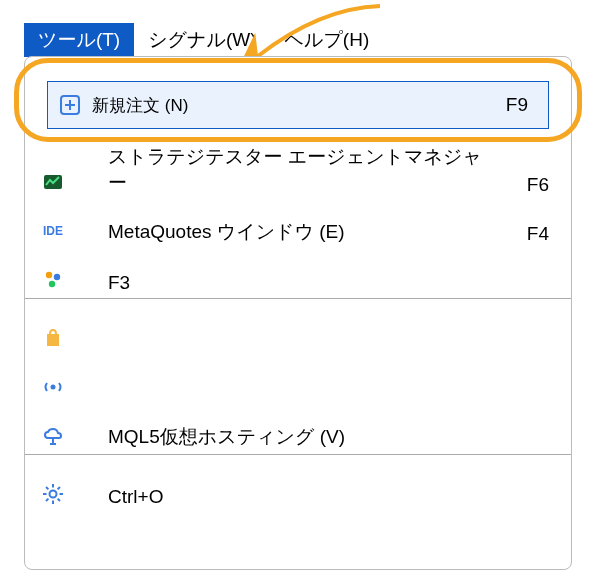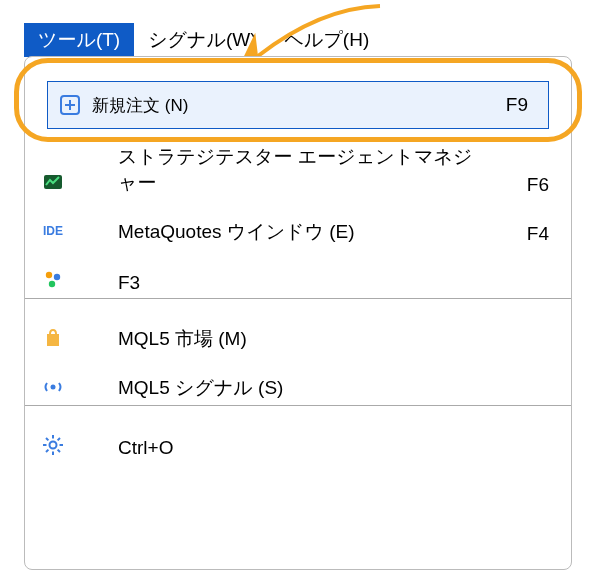--- a/index.html
+++ b/index.html
@@ -58,21 +58,21 @@
       height: 49px;
       padding: 0 22px 0 14px;
       font-size: 19px;
       color: #000;
       cursor: default;
       gap: 37px;
     }
     .menu-icon {
       width: 28px;
       height: 28px;
-      margin-right: 14px;
+      margin-right: 4px;
       display: inline-flex;
       align-items: center;
       justify-content: center;
       flex-shrink: 0;
     }
     .menu-label {
       flex: 1;
     }
     .menu-shortcut {
       font-size: 19px;
@@ -174,34 +174,42 @@
 
   <div class="separator"></div>
 
   <div class="menu-item">
     <span class="menu-icon">
       <svg width="24" height="24" viewBox="0 0 24 24">
         <path d="M6 8 L6 20 L18 20 L18 8 Z" fill="#f5b642"></path>
         <path d="M9 8 Q9 4 12 4 Q15 4 15 8" fill="none" stroke="#f5b642" stroke-width="2"></path>
       </svg>
     </span>
-    <span class="menu-label">MQL5 市場 (M)</span>
   </div>
 
   <div class="menu-item">
     <span class="menu-icon ic-signal">
       <svg width="24" height="24" viewBox="0 0 24 24">
         <circle cx="12" cy="12" r="2.5" fill="#3a7ce0"></circle>
         <path d="M6 8 Q3 12 6 16" stroke="#3a7ce0" stroke-width="2" fill="none"></path>
         <path d="M18 8 Q21 12 18 16" stroke="#3a7ce0" stroke-width="2" fill="none"></path>
       </svg>
     </span>
-    <span class="menu-label">MQL5 シグナル (S)</span>
-  </div>
-
+  </div>
+
+  <div class="menu-item">
+    <span class="menu-icon">
+      <svg width="24" height="24" viewBox="0 0 24 24">
+        <path d="M7 14 Q4 14 4 11 Q4 8 7 8 Q8 5 12 5 Q16 5 17 9 Q20 9 20 12 Q20 14 18 14 Z" fill="none" stroke="#3a7ce0" stroke-width="2"></path>
+        <line x1="12" y1="14" x2="12" y2="20" stroke="#3a7ce0" stroke-width="2"></line>
+        <line x1="9" y1="20" x2="15" y2="20" stroke="#3a7ce0" stroke-width="2"></line>
+      </svg>
+    </span>
+    <span class="menu-label">MQL5仮想ホスティング (V)</span>
+  </div>
 
   <div class="separator"></div>
 
   <div class="menu-item">
     <span class="menu-icon">
       <svg width="24" height="24" viewBox="0 0 24 24">
         <circle cx="12" cy="12" r="3.5" fill="none" stroke="#3a7ce0" stroke-width="2"></circle>
         <g stroke="#3a7ce0" stroke-width="2">
           <line x1="12" y1="2" x2="12" y2="5.5"></line>
           <line x1="12" y1="18.5" x2="12" y2="22"></line>

